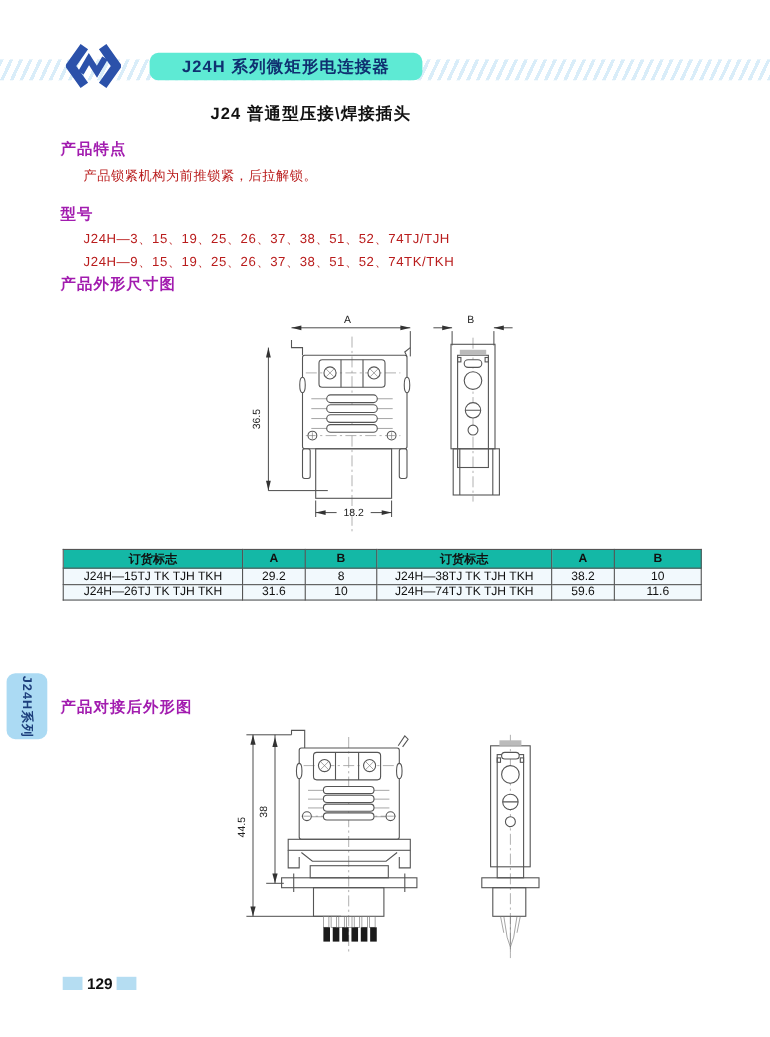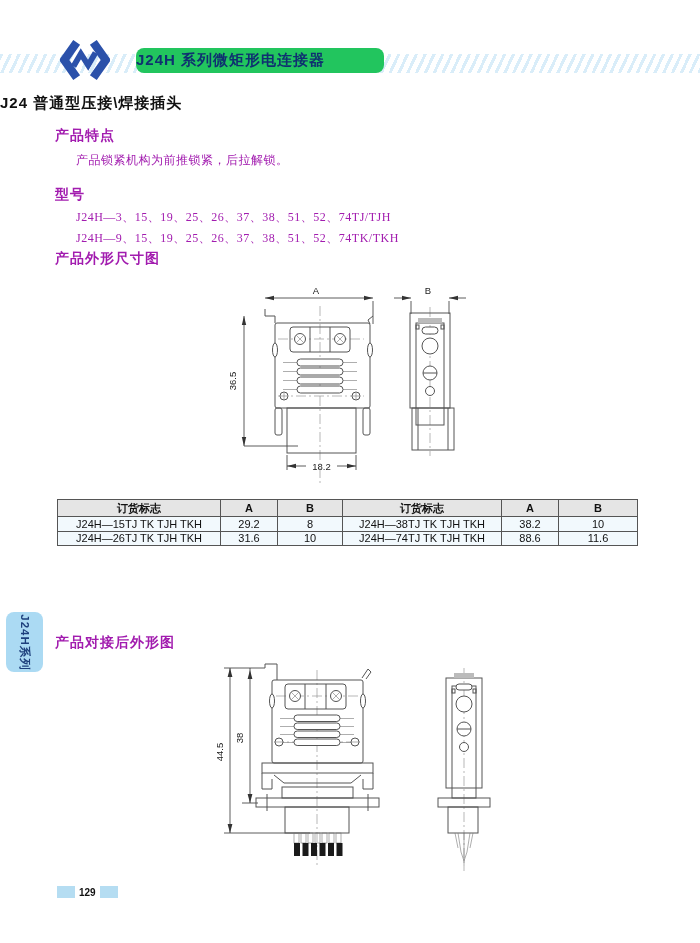--- a/index.html
+++ b/index.html
@@ -4,42 +4,42 @@
 <style>
   html,body{margin:0;padding:0;background:#e8e8e8;}
   .page{
     position:relative;width:700px;height:943px;margin:0 auto;background:#ffffff;
     font-family:"Liberation Sans","DejaVu Sans",sans-serif;color:#1a1a1a;overflow:hidden;
   }
   
   .stripe-band{position:absolute;left:0;top:54px;width:700px;height:19px;
     background:repeating-linear-gradient(115deg,#d9edf9 0 3px,#ffffff 3px 8px);}
   .logo{position:absolute;left:60px;top:39px;width:50px;height:42px;}
-  .banner{position:absolute;left:136px;top:48px;width:248px;height:25px;background:#22c55e;
-    border-radius:8px;display:flex;align-items:center;}
+  .banner{position:absolute;left:136px;top:48px;width:248px;height:25px;background:#5eead4;
+    border-radius:8px;display:flex;align-items:center;justify-content:center;}
   .banner span{font-size:15px;font-weight:bold;color:#0f3070;letter-spacing:1px;}
-  .page-title{position:absolute;left:0;top:94px;width:565px;
+  .page-title{position:absolute;left:0;top:94px;width:565px;text-align:center;
     font-size:15px;font-weight:bold;color:#111;letter-spacing:1px;}
   
   .sec-h{position:absolute;left:55px;font-size:14px;font-weight:bold;color:#a21caf;letter-spacing:1px;}
-  .body-text{position:absolute;left:76px;font-size:12px;color:#a21caf;letter-spacing:0.5px;font-family:Liberation Serif, serif;}
+  .body-text{position:absolute;left:76px;font-size:12px;color:#b91c1c;letter-spacing:0.5px;}
   
   .dim-table{position:absolute;left:57px;top:499px;width:580px;border-collapse:collapse;
     table-layout:fixed;font-size:11px;color:#111;background:#f2f9fd;}
   .dim-table th,.dim-table td{border:1px solid #555;text-align:center;padding:0.5px 2px;height:12.5px;}
-  .dim-table th{background:#e5e5e5;font-weight:bold;}
+  .dim-table th{background:#14b8a6;font-weight:bold;}
   
   .side-tab{position:absolute;left:6px;top:612px;width:37px;height:60px;background:#abdaf3;
     border-radius:8px;display:flex;align-items:center;justify-content:center;overflow:hidden;}
   .side-tab span{transform:rotate(90deg);white-space:nowrap;font-size:11.5px;font-weight:bold;
     color:#1d3f7c;letter-spacing:1px;}
   
   .footer{position:absolute;left:57px;top:886px;display:flex;align-items:center;gap:2px;}
   .footer .sq{width:18px;height:12px;background:#b5ddf2;}
-  .footer .pnum{font-size:10px;font-weight:bold;color:#111;padding:0 2px;}
+  .footer .pnum{font-size:14px;font-weight:bold;color:#111;padding:0 2px;}
   
   .drawing1{position:absolute;left:180px;top:280px;}
   .drawing2{position:absolute;left:198px;top:656px;}
   svg .ol{fill:none;stroke:#555;stroke-width:1;}
   svg .th{fill:none;stroke:#777;stroke-width:0.6;}
   svg .cl{fill:none;stroke:#999;stroke-width:0.7;stroke-dasharray:10 3 2 3;}
   svg .dim{fill:none;stroke:#333;stroke-width:0.8;}
   svg .ar{fill:#333;stroke:none;}
   svg .dt{font:9.5px "Liberation Sans","DejaVu Sans",sans-serif;fill:#222;}
   svg .fillw{fill:#fff;stroke:#555;stroke-width:1;}
@@ -181,21 +181,21 @@
           <td>8</td>
           <td>J24H—38TJ TK TJH TKH</td>
           <td>38.2</td>
           <td>10</td>
         </tr>
         <tr>
           <td>J24H—26TJ TK TJH TKH</td>
           <td>31.6</td>
           <td>10</td>
           <td>J24H—74TJ TK TJH TKH</td>
-          <td>88.6</td>
+          <td>59.6</td>
           <td>11.6</td>
         </tr>
       </tbody>
   </table>
 
   <div class="side-tab">
     <span>J24H系列</span>
   </div>
 
   <div class="sec-h" style="top:634px">产品对接后外形图</div>

